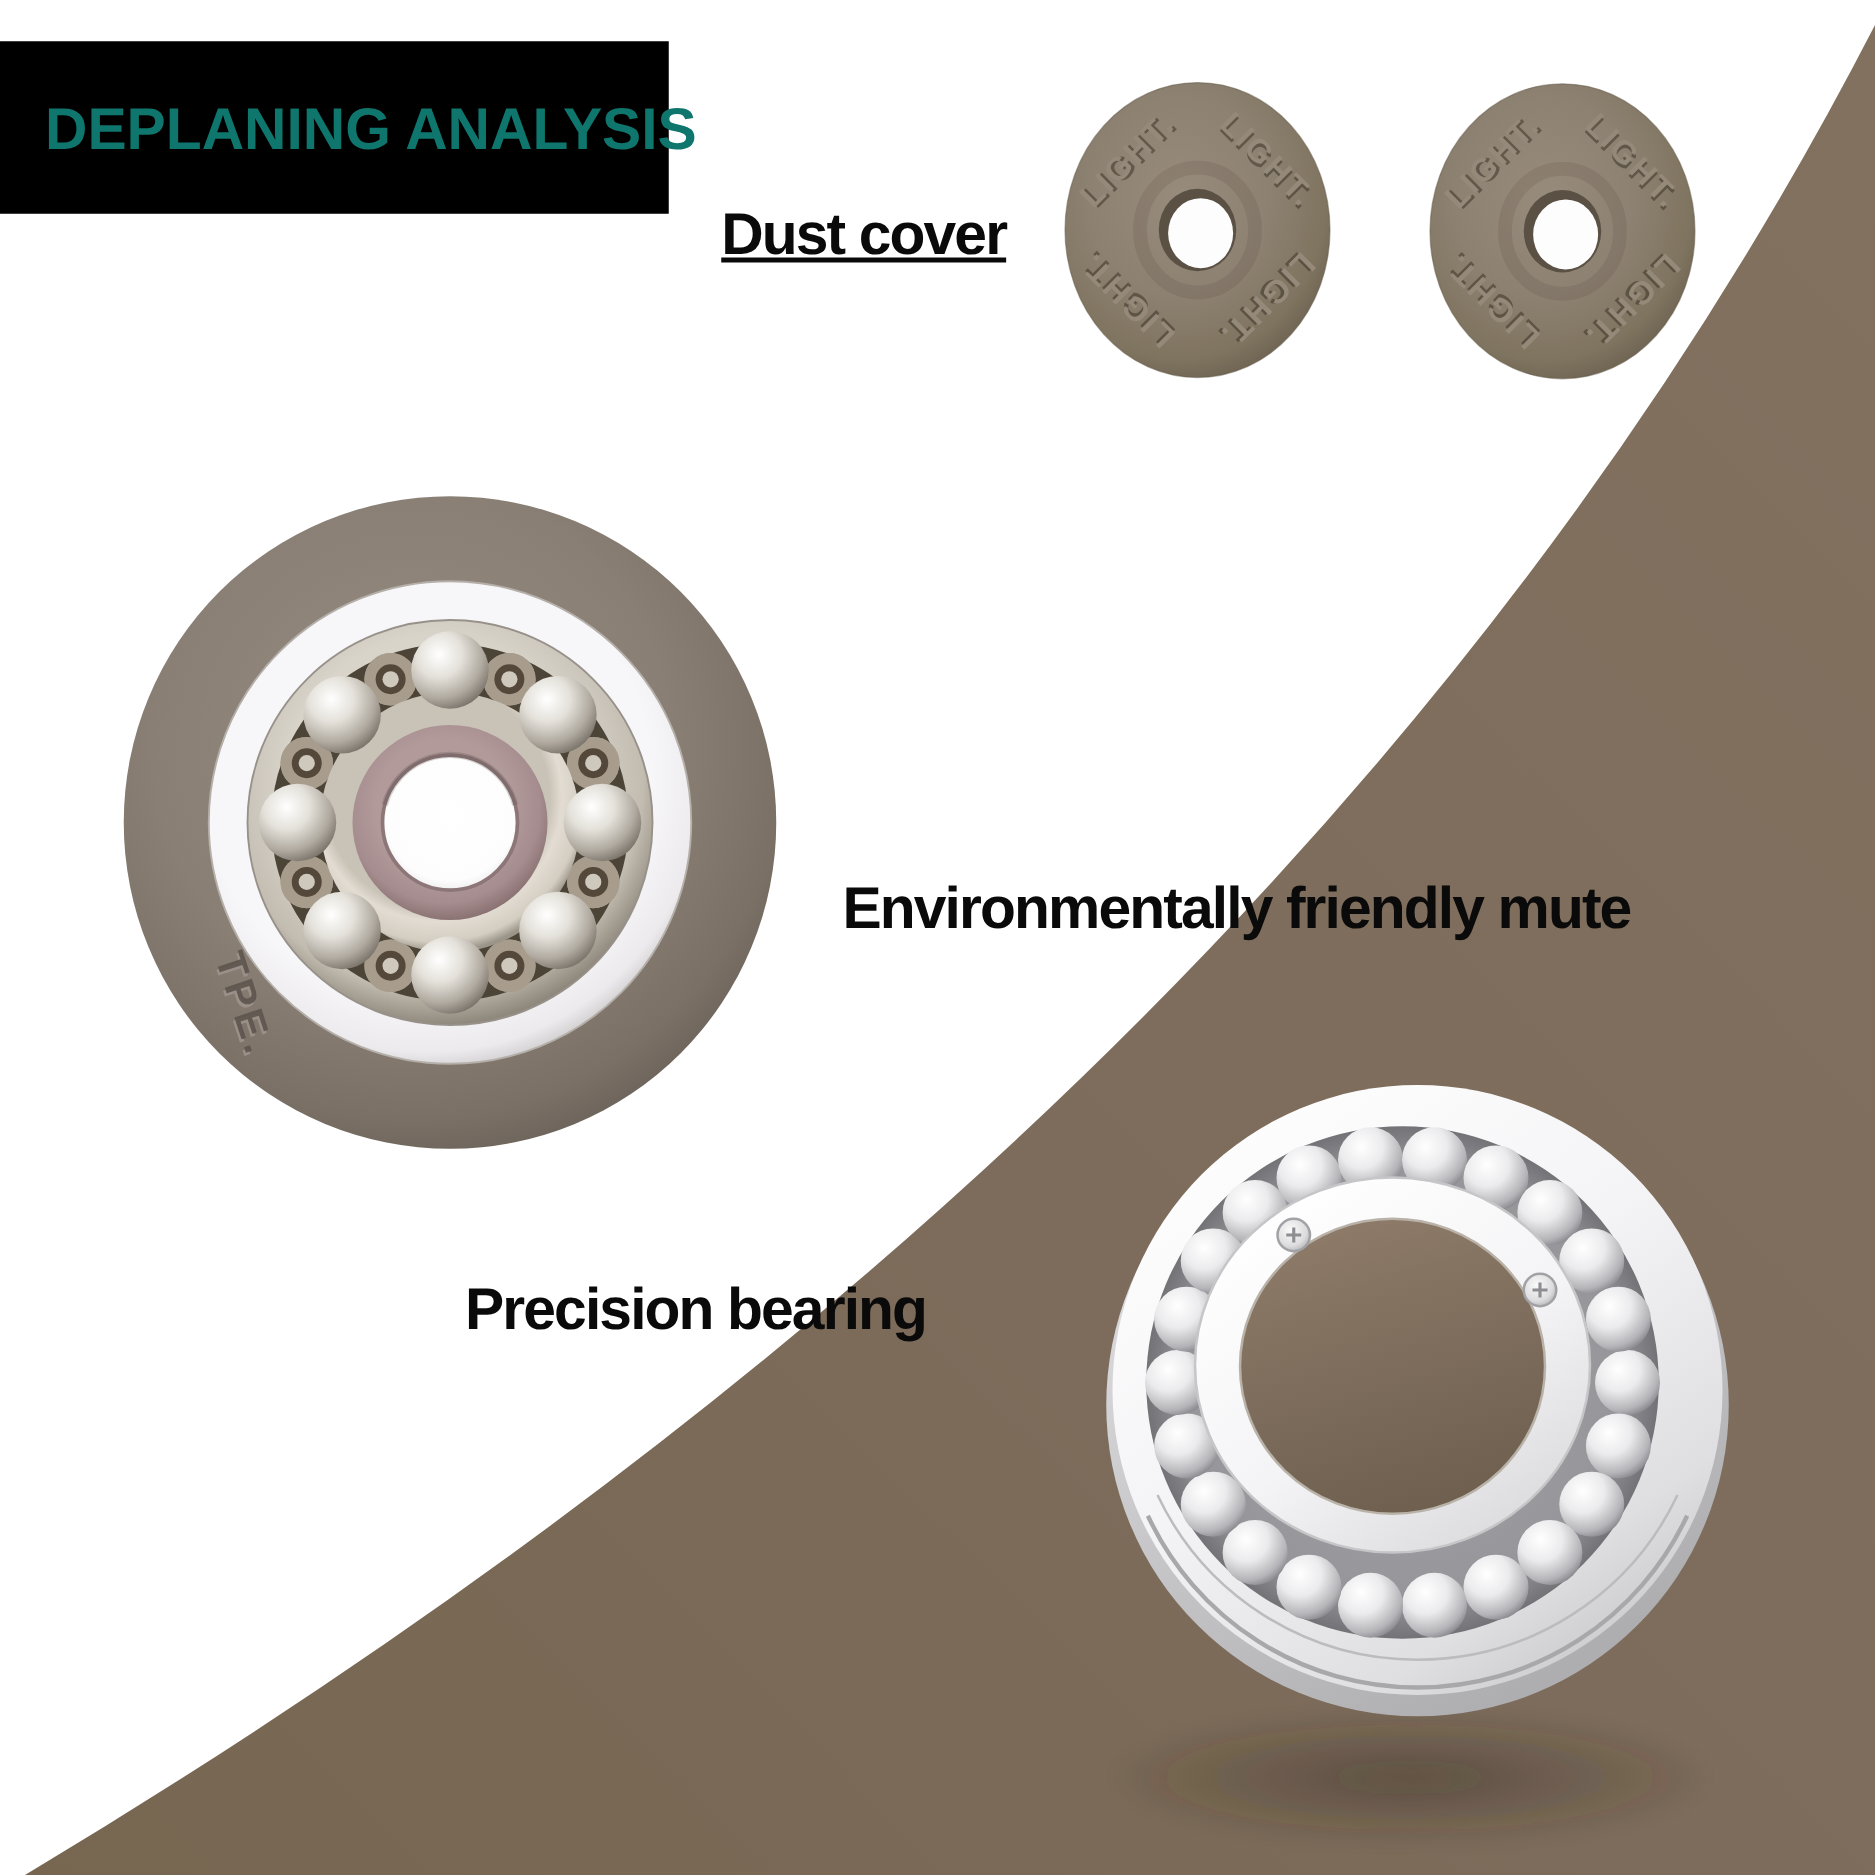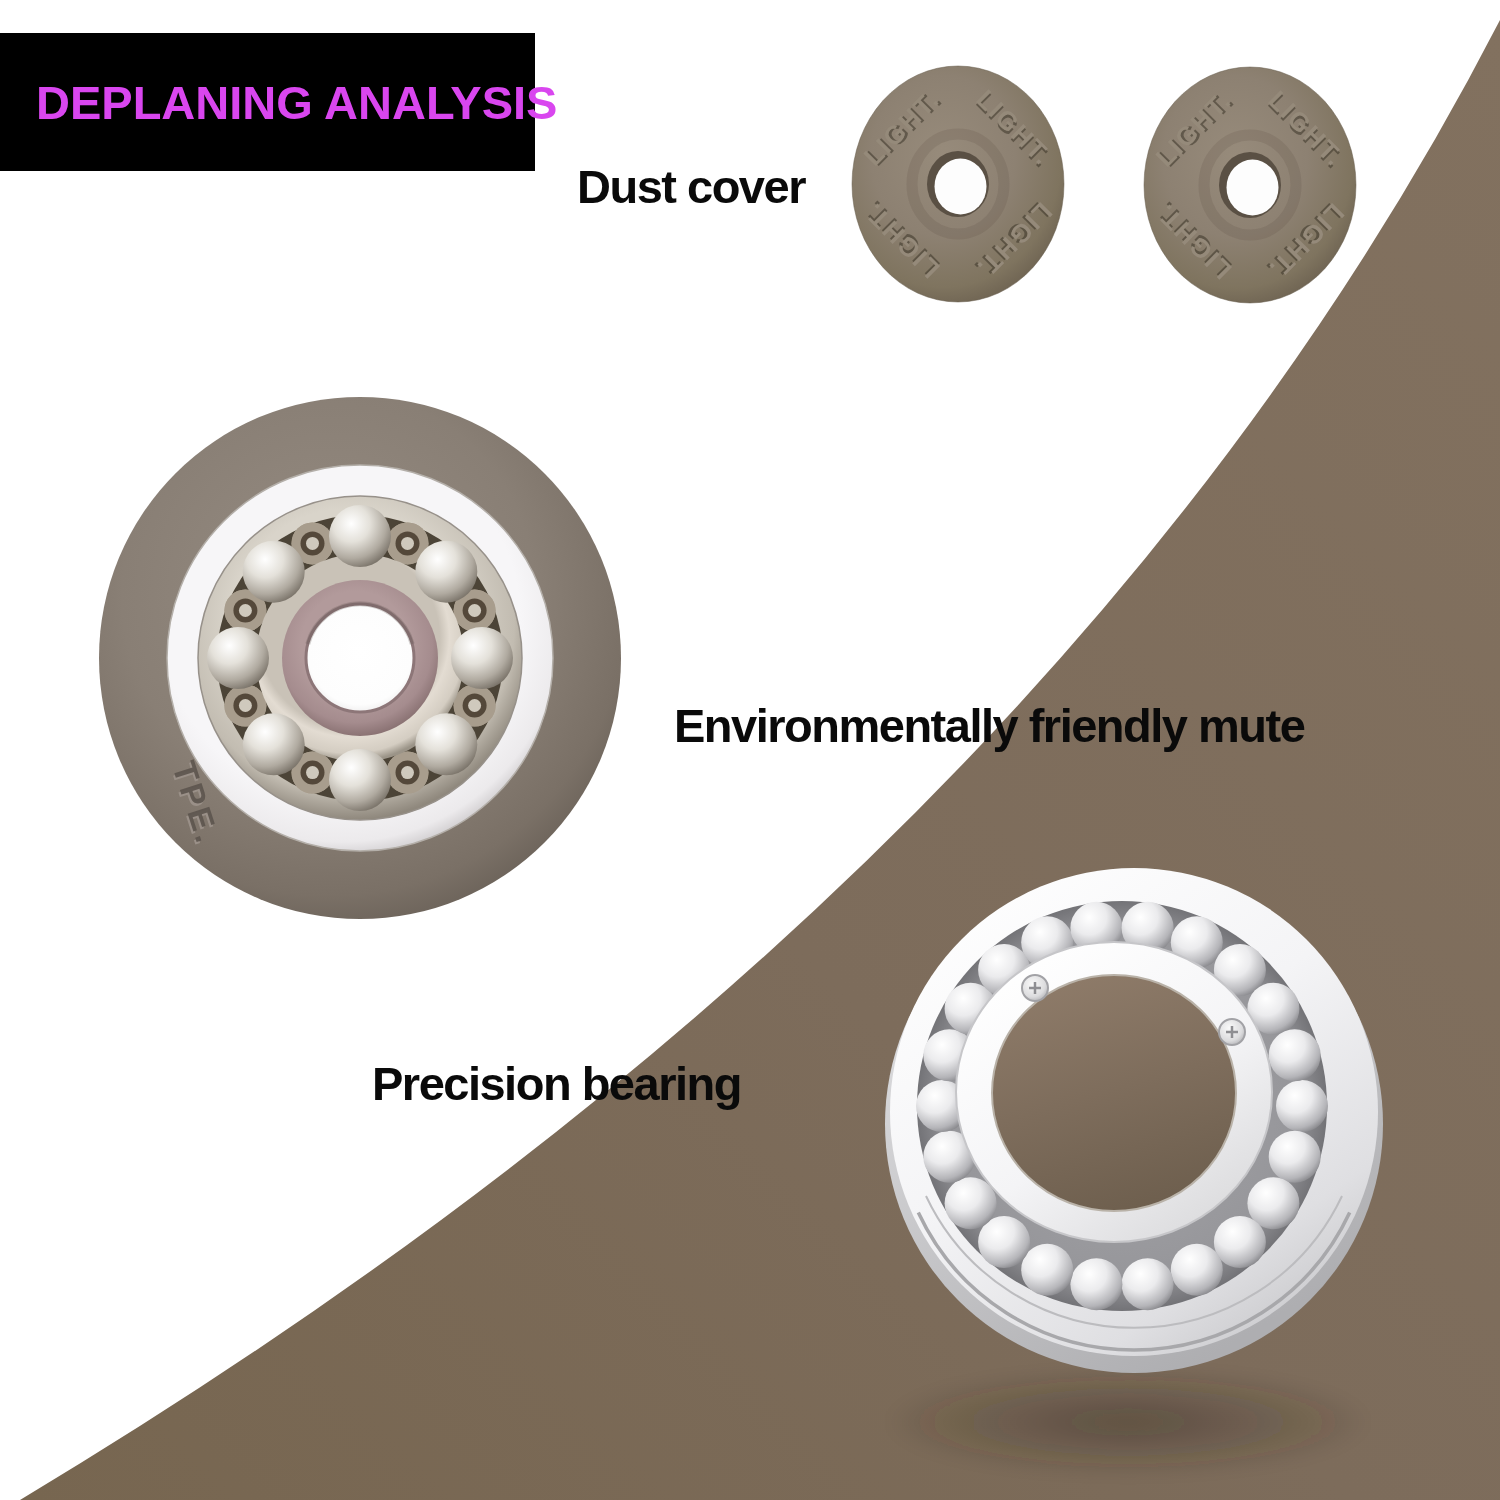--- a/index.html
+++ b/index.html
@@ -7,30 +7,30 @@
     width:1500px;height:1500px;position:relative;overflow:hidden;
     background:#ffffff;
     font-family:"Liberation Sans", sans-serif;
   }
   .stage{position:absolute;left:0;top:0;width:1500px;height:1500px;}
   .banner{
     position:absolute;left:0;top:33px;width:535px;height:138px;
     background:#000000;display:flex;align-items:center;
   }
   .banner span{
-    color:#d946ef;font-weight:bold;font-size:47px;letter-spacing:0px;
+    color:#0f766e;font-weight:bold;font-size:47px;letter-spacing:0px;
     padding-left:36px;white-space:nowrap;
   }
   .label{
     position:absolute;font-weight:bold;color:#0a0a0a;white-space:nowrap;
     font-size:47px;letter-spacing:-1.5px;line-height:1.16;
   }
-  .label-dust{left:577px;top:160px;}
+  .label-dust{left:577px;top:160px;text-decoration:underline;}
   .label-env{left:674px;top:655px;margin-top:44px;}
-  .label-prec{left:372px;top:1057px;}
+  .label-prec{left:372px;top:1020px;}
   svg text{font-family:"Liberation Sans", sans-serif;}
 </style>
 </head>
 <body>
 
 <svg class="stage" width="1500" height="1500" viewBox="0 0 1500 1500" xmlns="http://www.w3.org/2000/svg">
   <defs>
     <linearGradient id="swooshGrad" x1="1" y1="0" x2="0" y2="1">
       <stop offset="0" stop-color="#82715f"></stop>
       <stop offset="0.55" stop-color="#7d6c5b"></stop>

